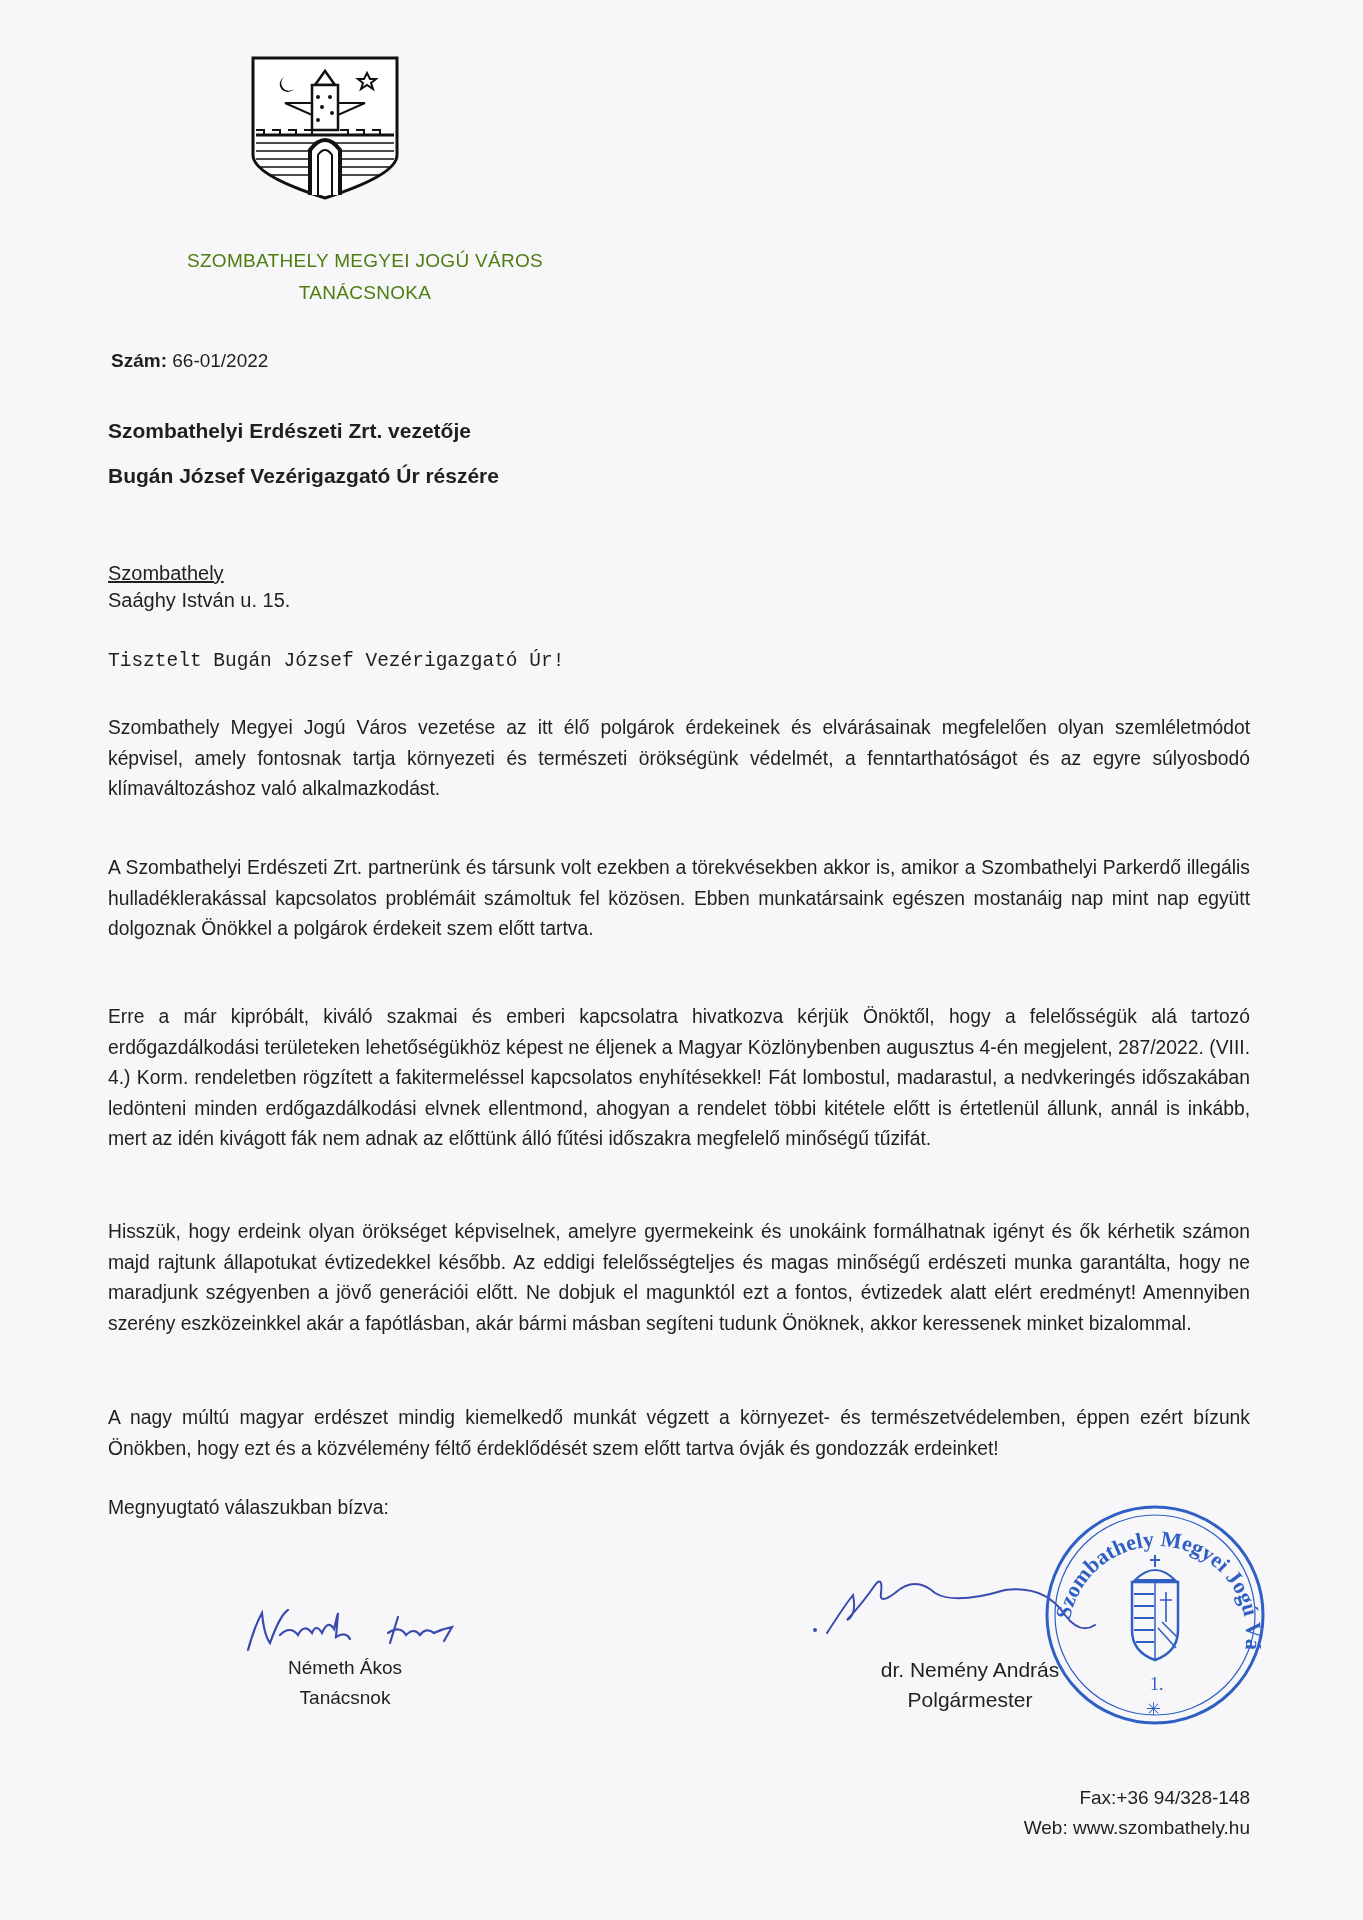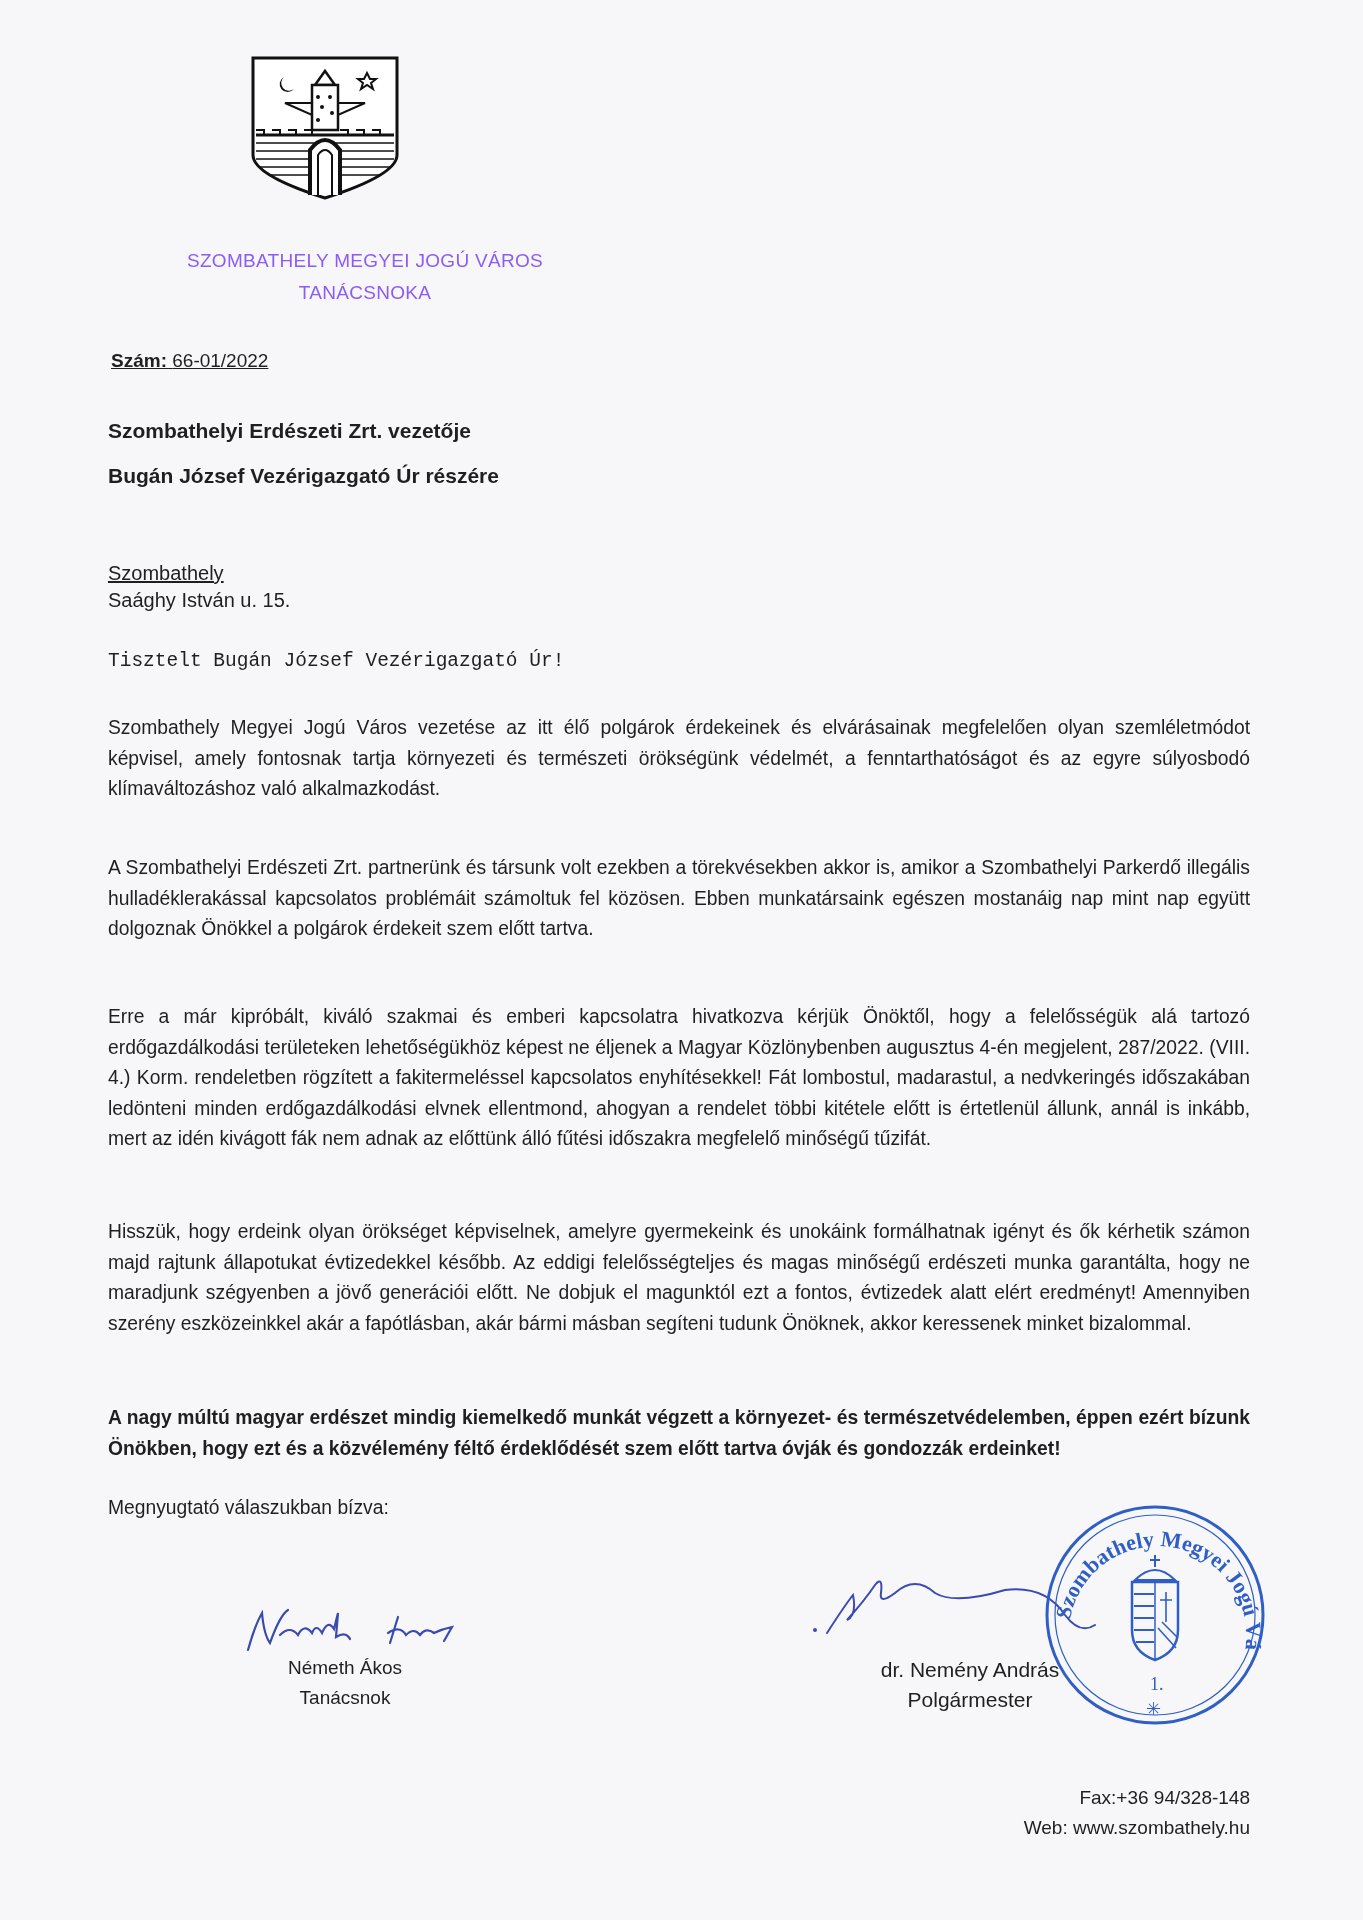--- a/index.html
+++ b/index.html
@@ -6,37 +6,37 @@
   body {
     width: 1363px; height: 1920px;
     background: #f7f7f9;
     position: relative;
     overflow: hidden;
     font-family: "Liberation Sans", sans-serif;
     color: #1f1f1f;
   }
   .abs { position: absolute; }
   .crest { left: 250px; top: 55px; width: 150px; height: 145px; }
-  .org { left: 100px; top: 245px; width: 530px; text-align: center; font-size: 19px; letter-spacing: 0.3px; line-height: 32px; color: #8b5cf6; }
-  .ref { left: 111px; top: 350px; font-size: 19px; text-decoration: underline; }
+  .org { left: 100px; top: 245px; width: 530px; text-align: center; font-size: 19px; letter-spacing: 0.3px; line-height: 32px; color: #4d7c0f; }
+  .ref { left: 111px; top: 350px; font-size: 19px; }
   .ref b { font-weight: bold; }
   .recipient { left: 108px; top: 408px; font-size: 21px; font-weight: bold; line-height: 45px; }
   .address { left: 108px; top: 560px; font-size: 20px; line-height: 27px; }
   .address .city { text-decoration: underline; }
   .salutation { left: 108px; top: 650px; font-size: 19.5px; font-family: Liberation Mono, monospace; }
   .para {
     left: 108px; width: 1142px;
     font-size: 19.3px; line-height: 30.5px;
     text-align: justify;
   }
   .p1 { top: 713px; }
   .p2 { top: 853px; }
   .p3 { top: 1002px; }
   .p4 { top: 1217px; }
-  .p5 { top: 1403px; font-weight: bold; }
+  .p5 { top: 1403px; }
   .closing { left: 108px; top: 1497px; font-size: 19.3px; }
   .sig-left { left: 240px; top: 1605px; width: 260px; height: 50px; }
   .signer1 { left: 260px; top: 1653px; width: 170px; text-align: center; font-size: 19px; line-height: 30px; }
   .sig-right { left: 805px; top: 1545px; width: 300px; height: 100px; }
   .signer2 { left: 860px; top: 1655px; width: 220px; text-align: center; font-size: 21px; line-height: 30px; }
   .stamp { left: 1040px; top: 1500px; width: 230px; height: 230px; }
   .contact { left: 860px; top: 1783px; width: 390px; text-align: right; font-size: 19px; line-height: 30px; }
 </style>
 </head>
 <body>

